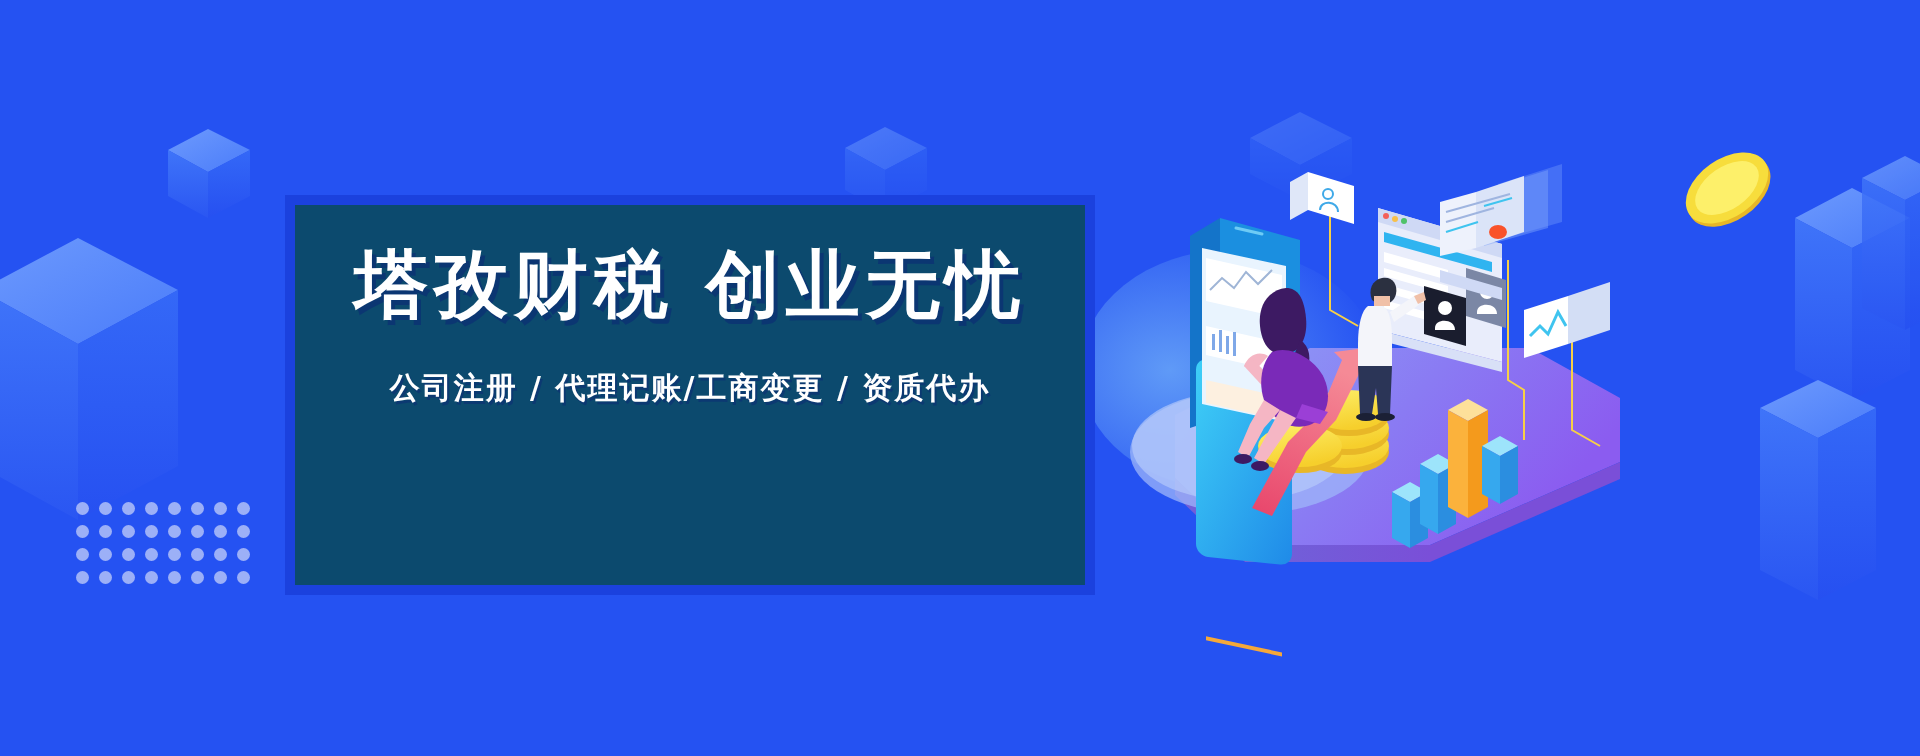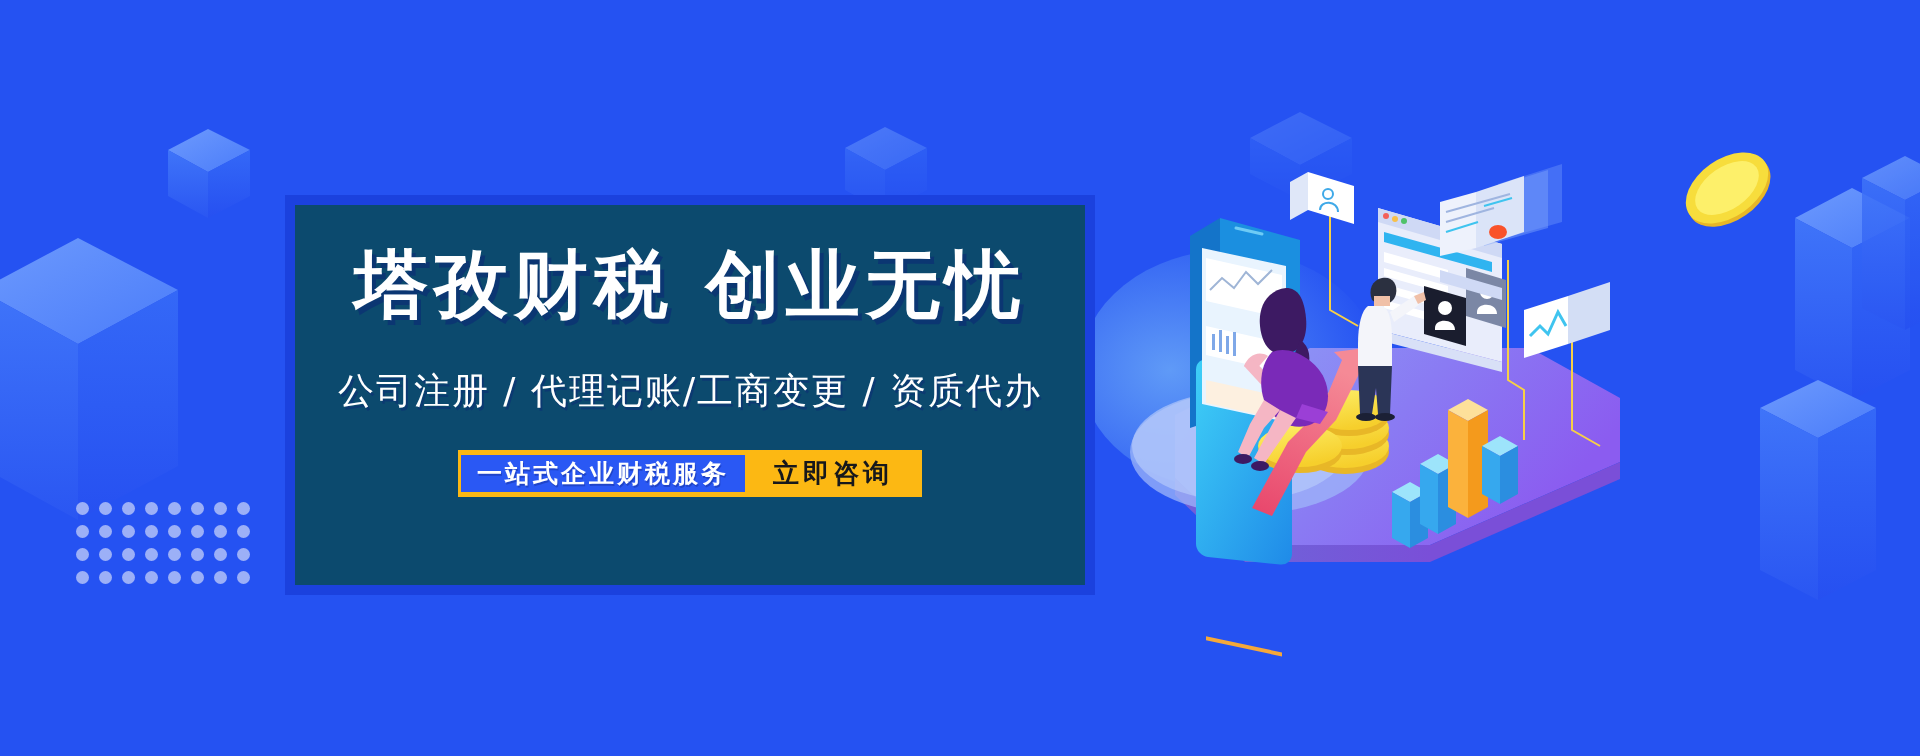--- a/index.html
+++ b/index.html
@@ -58,22 +58,22 @@
     line-height:1;
     text-shadow:4px 5px 0 rgba(12,32,120,0.45);
     white-space:nowrap;
   }
 
   .subline {
     position:absolute;
     left:0; right:0; top:168px;
     text-align:center;
     color:#ffffff;
-    font-size:36px;
-    font-weight:normal;
+    font-size:30px;
+    font-weight:bold;
     letter-spacing:2px;
     line-height:1;
     text-shadow:2px 3px 0 rgba(12,32,120,0.40);
     white-space:nowrap;
   }
 
   
   .cta {
     position:absolute;
     left:50%; transform:translateX(-50%);
@@ -419,21 +419,17 @@
     </g>
   </svg>
 
   <div class="frame">
     <div class="frame-inner">
 
       <div class="headline">塔孜财税  创业无忧</div>
 
       <div class="subline">公司注册 / 代理记账/工商变更 / 资质代办</div>
 
-      <div class="cta">
-        <div class="cta-tag">一站式企业财税服务</div>
-        <button class="cta-btn">立即咨询</button>
-      </div>
 
     </div>
   </div>
 
 </div>
 
 </body></html>

